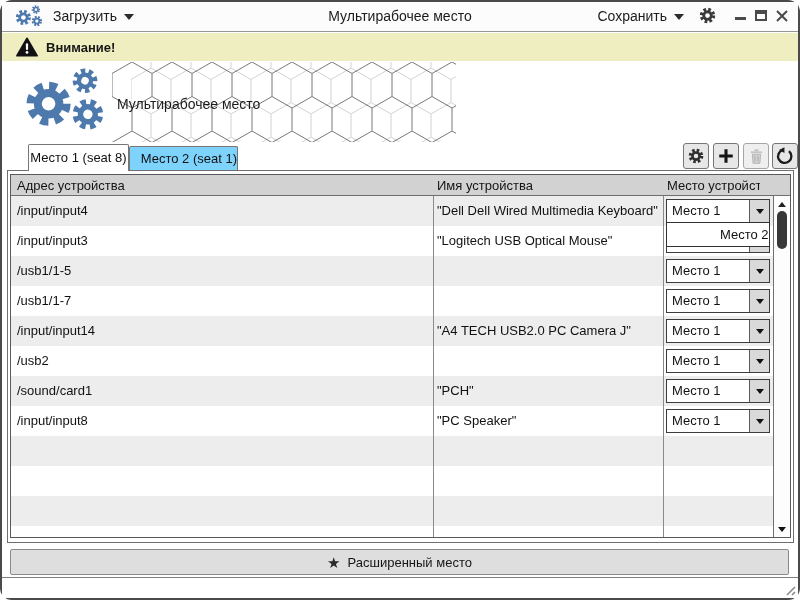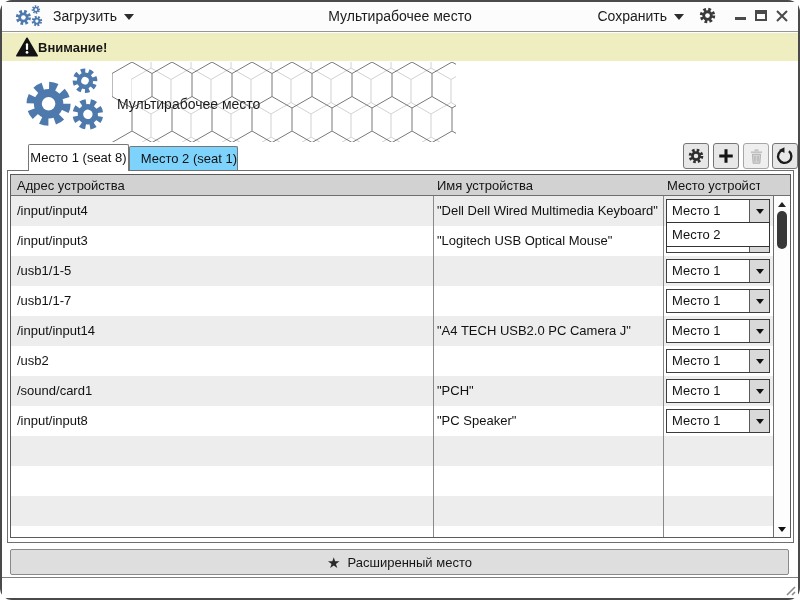--- a/index.html
+++ b/index.html
@@ -16,21 +16,21 @@
   .caret { width:0; height:0; border-left:5px solid transparent; border-right:5px solid transparent;
            border-top:6px solid #2d2d2d; margin-top:2px; }
   .tb-title { position:absolute; left:0; right:0; text-align:center; font-size:14px; color:#1b1b1b; pointer-events:none; }
   .tb-right { margin-left:auto; display:flex; align-items:center; gap:14px; z-index:2; }
   .win-btns { display:flex; align-items:center; gap:9px; margin-left:4px; }
   .ic-min { width:11px; height:3px; background:#4a4a4a; margin-top:6px; }
   .ic-max { width:12px; height:11px; border:2px solid #4a4a4a; border-top:4px solid #4a4a4a; }
 
   
   .warnbar { position:absolute; left:0; top:33px; width:800px; height:28px; background:#efeec0;
-             display:flex; align-items:center; padding:0 16px; }
+             display:flex; align-items:center; padding:0 16px; gap:8px; }
   .warn-text { font-size:13px; font-weight:bold; color:#161616; }
 
   
   .hexes { position:absolute; left:112px; top:62px; }
   .brand-gears { position:absolute; left:16px; top:64px; color:#4d79ad; }
   .brand-title { position:absolute; left:117px; top:96px; font-size:14px; color:#1c1c1c; }
 
   
   .tab { position:absolute; font-size:13px; text-align:center; border:1px solid #767676; border-bottom:none;
          border-radius:2px 2px 0 0; z-index:4; cursor:default; }
@@ -53,21 +53,21 @@
   .vline { position:absolute; top:0; bottom:0; width:1px; background:#8a8a8a; z-index:2; }
   .trow { position:relative; height:30px; font-size:13px; }
   .c-addr { position:absolute; left:6px; top:0; width:410px; line-height:30px; white-space:nowrap; overflow:hidden; }
   .c-name { position:absolute; left:426px; top:0; width:222px; line-height:30px; white-space:nowrap; overflow:hidden; }
   .combo { position:absolute; left:655px; top:3px; width:104px; height:24px; background:#fff; border:1px solid #3c3c3c; z-index:1; }
   .combo-label { position:absolute; left:5px; top:0; right:22px; line-height:22px; font-size:13px; white-space:nowrap; overflow:hidden; }
   .combo-btn { position:absolute; right:0; top:0; bottom:0; width:20px; background:#d9d9d9; border-left:1px solid #5a5a5a;
                display:flex; align-items:center; justify-content:center; }
   .tri-down { width:0; height:0; border-left:4px solid transparent; border-right:4px solid transparent; border-top:5px solid #111; }
   .tri-up   { width:0; height:0; border-left:4px solid transparent; border-right:4px solid transparent; border-bottom:5px solid #222; }
-  .popup { position:absolute; left:655px; top:26px; width:104px; height:25px; background:#fff; border:1px solid #333; z-index:6; }
+  .popup { position:absolute; left:655px; top:26px; width:104px; height:25px; background:#fff; border:1px solid #333; z-index:6;padding-left:48px; }
   .popup-opt { display:block; padding-left:5px; line-height:23px; font-size:13px; white-space:nowrap; overflow:hidden; }
 
   
   .vscroll { position:absolute; right:0; top:21px; bottom:0; width:17px; background:#fdfdfd; border-left:1px solid #6f6f6f; z-index:5; }
   .sb-up { position:absolute; top:2px; left:0; right:0; height:12px; display:flex; align-items:center; justify-content:center; }
   .sb-down { position:absolute; bottom:2px; left:0; right:0; height:12px; display:flex; align-items:center; justify-content:center; }
   .sb-thumb { position:absolute; top:15px; left:3px; width:10px; height:38px; background:#383838; border-radius:5px; }
 
   
   .adv-btn { position:absolute; left:10px; top:549px; width:779px; height:26px; background:#dedede;

